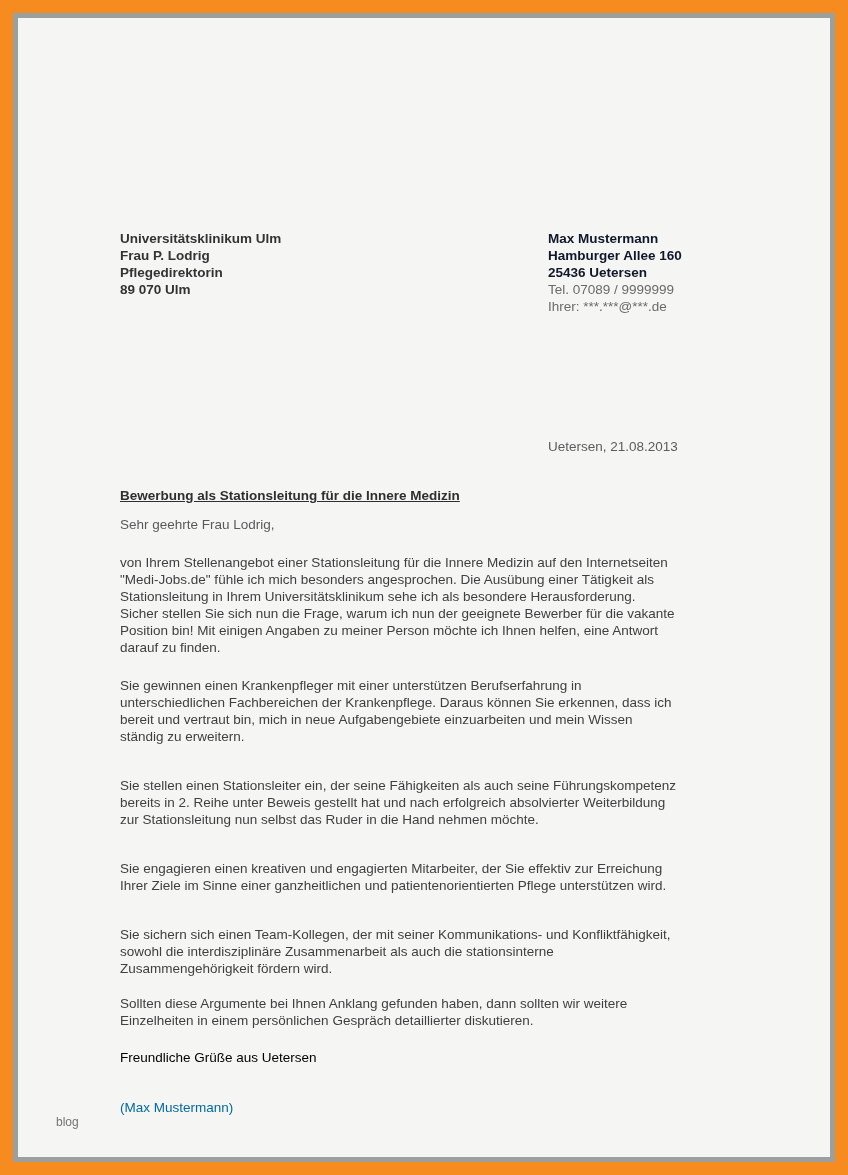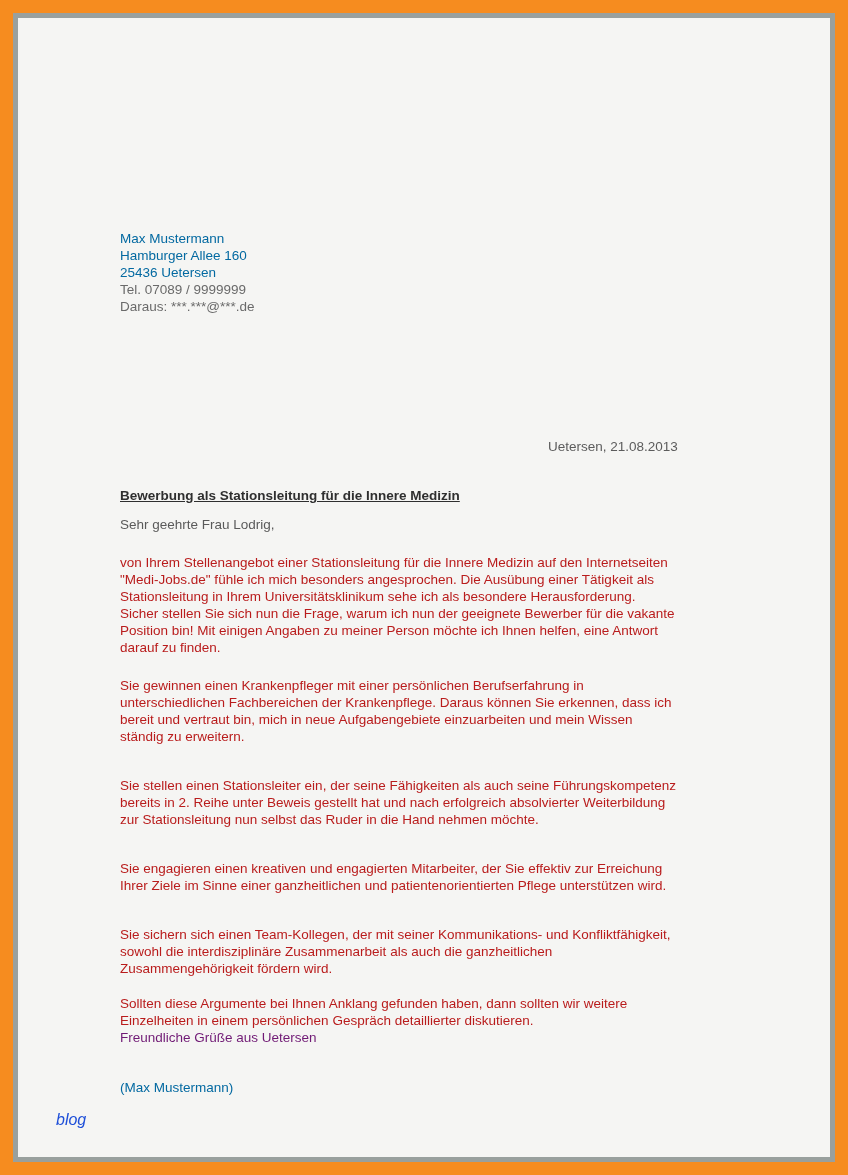--- a/index.html
+++ b/index.html
@@ -51,22 +51,22 @@
   }
   .recipient {
     flex: 0 0 428px;
     font-weight: bold;
     color: #333333;
   }
   .sender {
     flex: 1 1 auto;
   }
   .sender .bold-line {
-    font-weight: normal;
-    color: #0369a1;
+    font-weight: bold;
+    color: #0f172a;
   }
   .sender .contact-line {
     color: #6a6a6a;
   }
   .dateline {
     margin-left: 428px;
     margin-top: 123px;
     color: #5c5c5c;
   }
   .subject {
@@ -76,81 +76,87 @@
     text-decoration: underline;
   }
   .salutation {
     margin-top: 12px;
     color: #5a5a5a;
   }
   .para {
     margin: 0;
     margin-top: 21px;
     white-space: pre-line;
-    color: #b91c1c;
+    color: #404040;
   }
   .para.p3, .para.p4, .para.p5 { margin-top: 32px; }
   .para.p6 { margin-top: 18px; }
   .closing {
-    color: #701a75;
+    margin-top: 20px;
+    color: #000000;
   }
   .signature {
     margin-top: 33px;
     color: #0369a1;
   }
   .watermark {
     position: absolute;
     left: 38px;
     bottom: 28px;
-    color: #1d4ed8;
-    font-size: 16px;
-    font-style: italic;
+    color: #737373;
+    font-size: 12px;
   }
 </style>
 </head>
 <body>
 
 <div class="frame">
   <div class="inner-border">
     <div class="paper">
       <div class="content">
 
         <div class="addr-row">
+          <div class="recipient">
+            <div>Universitätsklinikum Ulm</div>
+            <div>Frau P. Lodrig</div>
+            <div>Pflegedirektorin</div>
+            <div>89 070 Ulm</div>
+          </div>
           <div class="sender">
             <div class="bold-line">Max Mustermann</div>
             <div class="bold-line">Hamburger Allee 160</div>
             <div class="bold-line">25436 Uetersen</div>
             <div class="contact-line">Tel.  07089 / 9999999</div>
-            <div class="contact-line">Daraus: ***.***@***.de</div>
+            <div class="contact-line">Ihrer: ***.***@***.de</div>
           </div>
         </div>
 
         <div class="dateline">Uetersen, 21.08.2013</div>
 
         <div class="subject">Bewerbung als Stationsleitung für die Innere Medizin</div>
 
         <div class="salutation">Sehr geehrte Frau Lodrig,</div>
 
         <p class="para p1">von Ihrem Stellenangebot einer Stationsleitung für die Innere Medizin auf den Internetseiten
 "Medi-Jobs.de" fühle ich mich besonders angesprochen. Die Ausübung einer Tätigkeit als
 Stationsleitung in Ihrem Universitätsklinikum sehe ich als besondere Herausforderung.
 Sicher stellen Sie sich nun die Frage, warum ich nun der geeignete Bewerber für die vakante
 Position bin! Mit einigen Angaben zu meiner Person möchte ich Ihnen helfen, eine Antwort
 darauf zu finden.</p>
-        <p class="para p2">Sie gewinnen einen Krankenpfleger mit einer persönlichen Berufserfahrung in
+        <p class="para p2">Sie gewinnen einen Krankenpfleger mit einer unterstützen Berufserfahrung in
 unterschiedlichen Fachbereichen der Krankenpflege. Daraus können Sie erkennen, dass ich
 bereit und vertraut bin, mich in neue Aufgabengebiete einzuarbeiten und mein Wissen
 ständig zu erweitern.</p>
         <p class="para p3">Sie stellen einen Stationsleiter ein, der seine Fähigkeiten als auch seine Führungskompetenz
 bereits in 2. Reihe unter Beweis gestellt hat und nach erfolgreich absolvierter Weiterbildung
 zur Stationsleitung nun selbst das Ruder in die Hand nehmen möchte.</p>
         <p class="para p4">Sie engagieren einen kreativen und engagierten Mitarbeiter, der Sie effektiv zur Erreichung
 Ihrer Ziele im Sinne einer ganzheitlichen und patientenorientierten Pflege unterstützen wird.</p>
         <p class="para p5">Sie sichern sich einen Team-Kollegen, der mit seiner Kommunikations- und Konfliktfähigkeit,
-sowohl die interdisziplinäre Zusammenarbeit als auch die ganzheitlichen
+sowohl die interdisziplinäre Zusammenarbeit als auch die stationsinterne
 Zusammengehörigkeit fördern wird.</p>
         <p class="para p6">Sollten diese Argumente bei Ihnen Anklang gefunden haben, dann sollten wir weitere
 Einzelheiten in einem persönlichen Gespräch detaillierter diskutieren.</p>
 
         <div class="closing">Freundliche Grüße aus Uetersen</div>
 
         <div class="signature">(Max Mustermann)</div>
 
       </div>
       <div class="watermark">blog</div>

